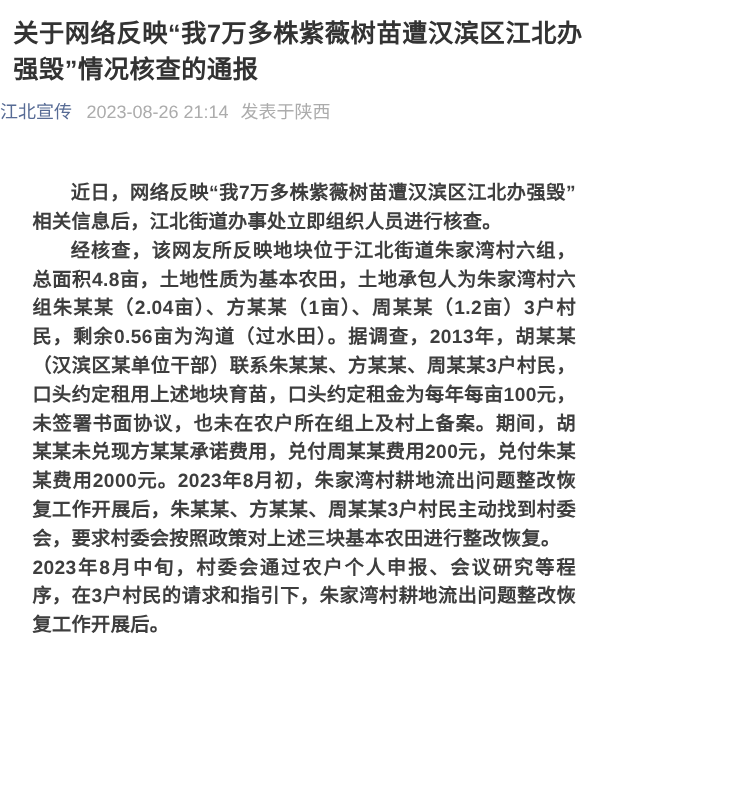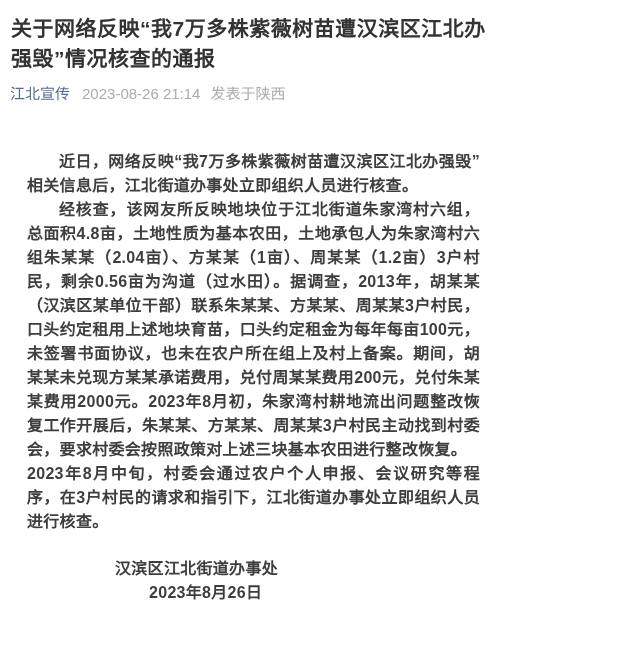--- a/index.html
+++ b/index.html
@@ -23,21 +23,21 @@
   .title {
     margin: 0;
     padding: 14px 17px 0 11px;
     font-size: 21px;
     line-height: 30px;
     font-weight: 600;
     color: #333333;
     letter-spacing: 0.5px;
   }
   .byline {
-    padding: 9px 17px 0 10px;
+    padding: 9px 17px 0 0;
     font-size: 15px;
     line-height: 21px;
     white-space: nowrap;
   }
   .byline .account {
     color: #576b95;
     margin-right: 12px;
     cursor: pointer;
   }
   .byline .time {
@@ -87,21 +87,17 @@
 
   <h1 class="title">关于网络反映“我7万多株紫薇树苗遭汉滨区江北办强毁”情况核查的通报</h1>
 
   <div class="byline">
     <span class="account">江北宣传</span><span class="time">2023-08-26 21:14</span><span class="loc">发表于陕西</span>
   </div>
 
   <div class="content">
     <p>近日，网络反映“我7万多株紫薇树苗遭汉滨区江北办强毁”相关信息后，江北街道办事处立即组织人员进行核查。</p>
     <p>经核查，该网友所反映地块位于江北街道朱家湾村六组，总面积4.8亩，土地性质为基本农田，土地承包人为朱家湾村六组朱某某（2.04亩）、方某某（1亩）、周某某（1.2亩）3户村民，剩余0.56亩为沟道（过水田）。据调查，2013年，胡某某（汉滨区某单位干部）联系朱某某、方某某、周某某3户村民，口头约定租用上述地块育苗，口头约定租金为每年每亩100元，未签署书面协议，也未在农户所在组上及村上备案。期间，胡某某未兑现方某某承诺费用，兑付周某某费用200元，兑付朱某某费用2000元。2023年8月初，朱家湾村耕地流出问题整改恢复工作开展后，朱某某、方某某、周某某3户村民主动找到村委会，要求村委会按照政策对上述三块基本农田进行整改恢复。</p>
-    <p class="no-indent">2023年8月中旬，村委会通过农户个人申报、会议研究等程序，在3户村民的请求和指引下，江北街道办事处立即组织人员进行核查。</p>
+    <p class="no-indent">2023年8月中旬，村委会通过农户个人申报、会议研究等程序，在3户村民的请求和指引下，朱家湾村耕地流出问题整改恢复工作开展后。</p>
 
-    <div class="signature">
-      <p class="sig-org">汉滨区江北街道办事处</p>
-      <p class="sig-date">2023年8月26日</p>
-    </div>
   </div>
 
 </div>
 
 </body></html>

